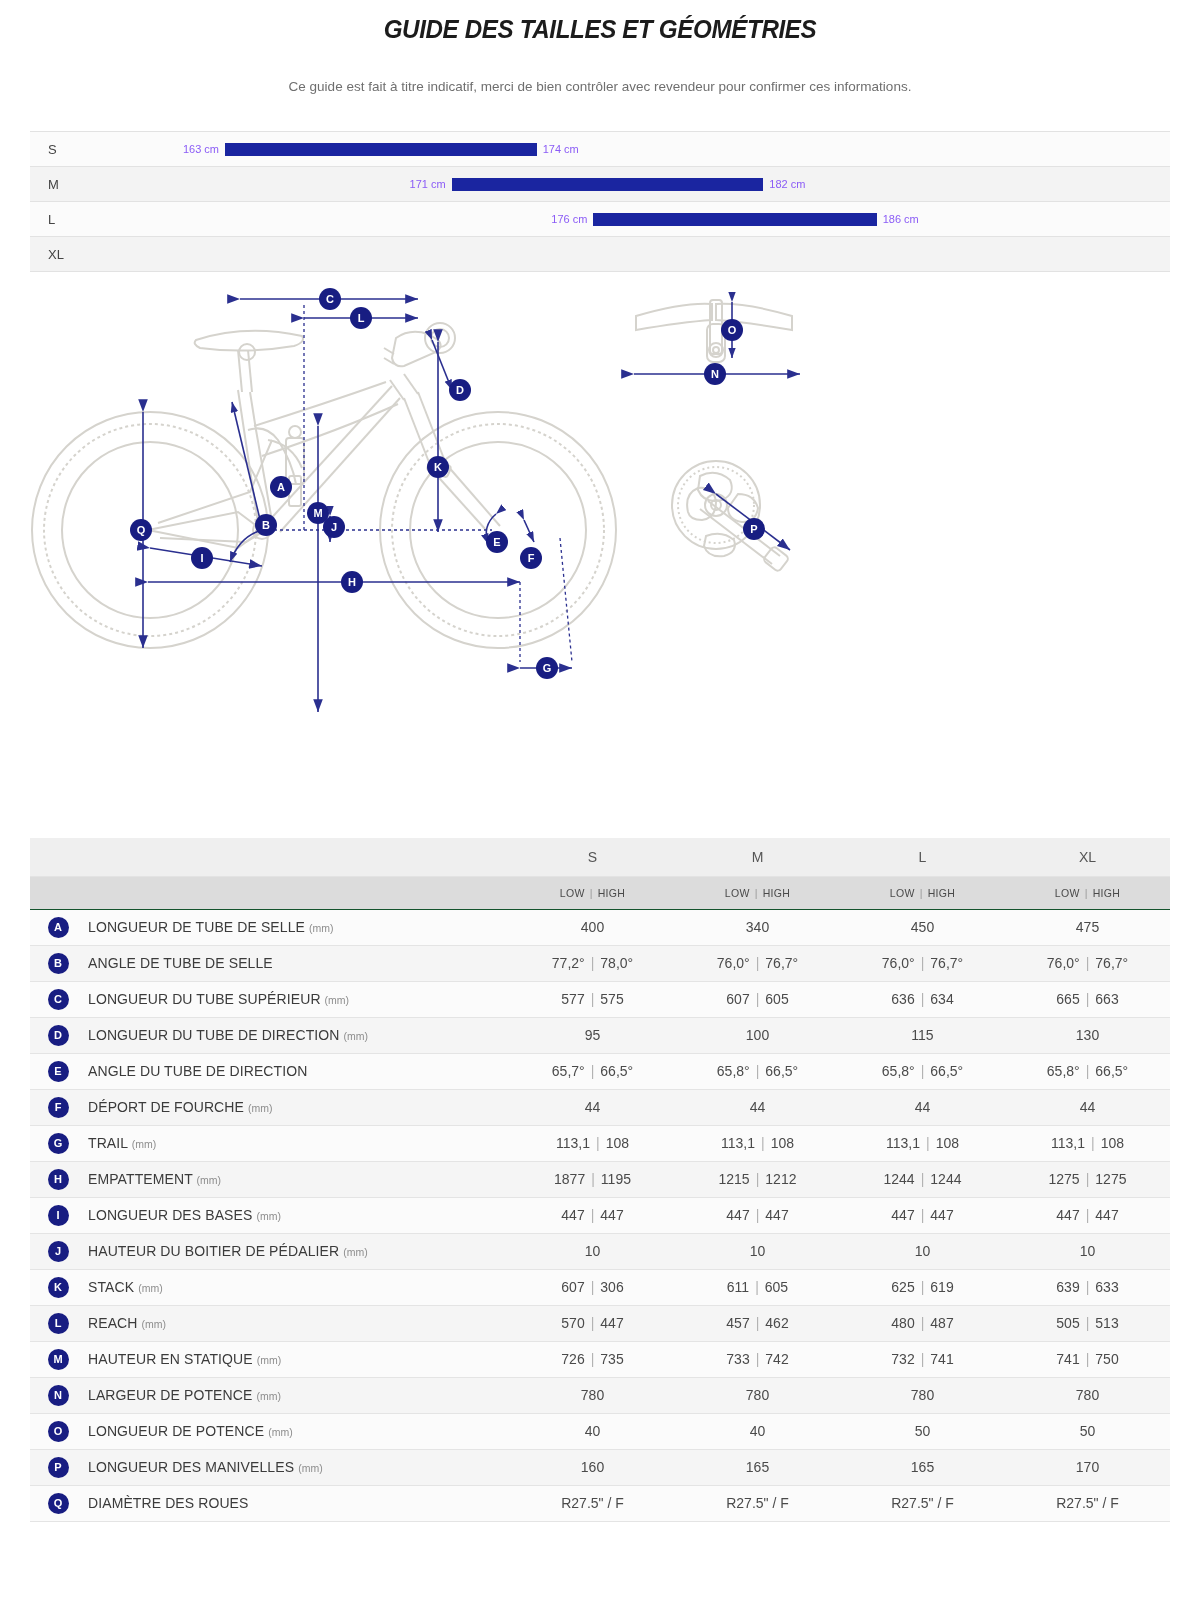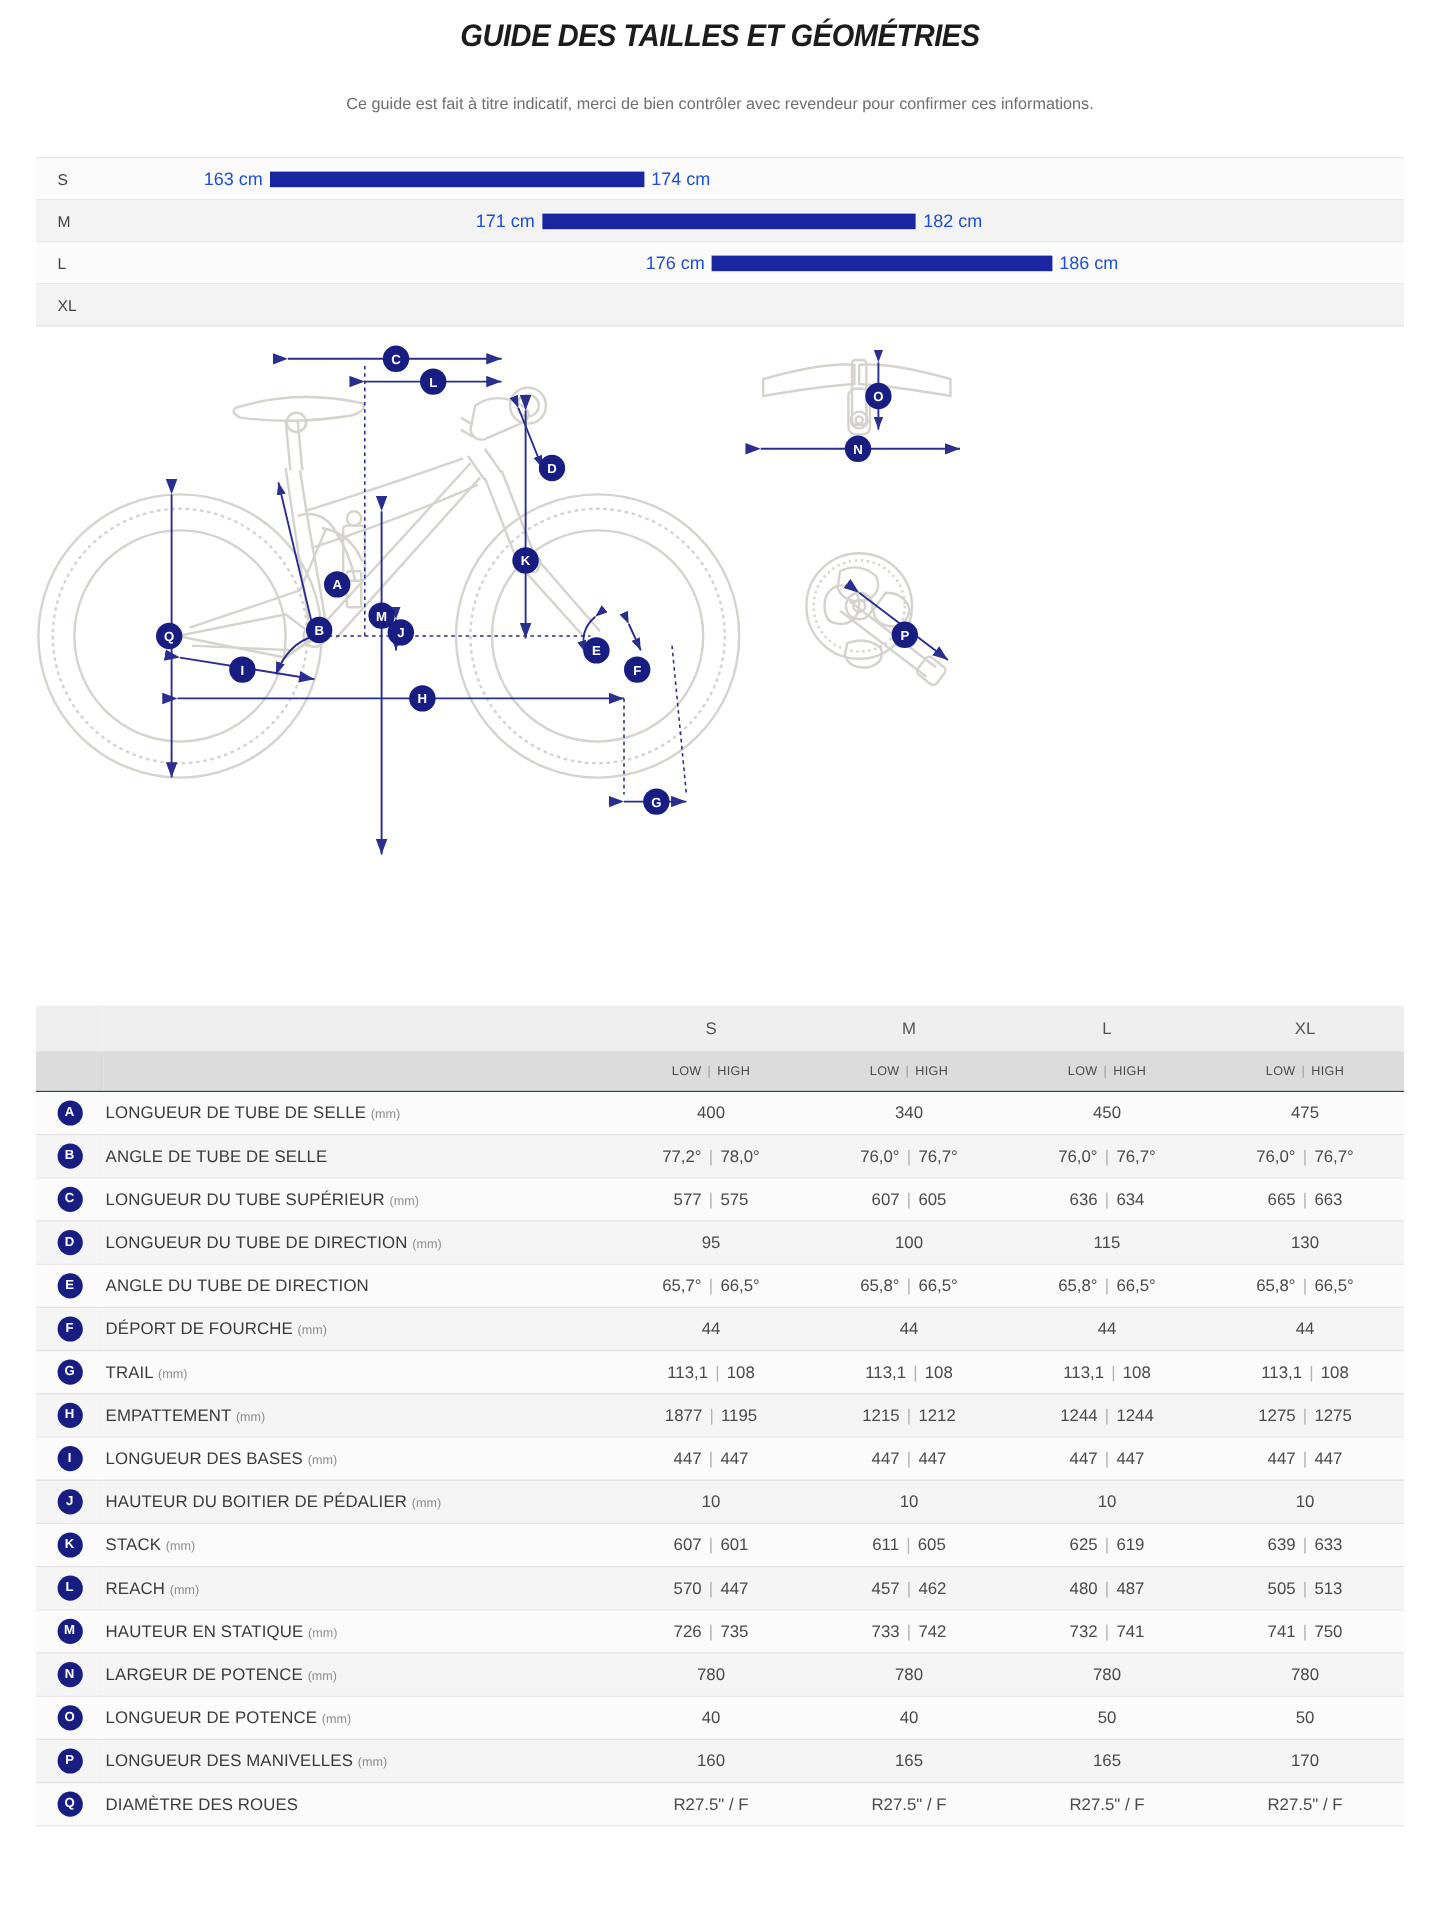--- a/index.html
+++ b/index.html
@@ -51,22 +51,22 @@
     font-size: 13px;
     color: #444;
   }
   .bar-wrap {
     position: absolute;
     left: 110px; right: 10px; top: 0; bottom: 0;
   }
   .bar-min, .bar-max {
     position: absolute;
     top: 0; height: 35px; line-height: 35px;
-    font-size: 15px;
-    color: #1d4ed8;
+    font-size: 11px;
+    color: #8b5cf6;
     white-space: nowrap;
   }
   .bar-min { text-align: right; }
   .bar-fill {
     position: absolute;
     top: 11px; height: 13px;
     background: #1a25a0;
   }
 
   
@@ -470,21 +470,21 @@
         <td class="cell-badge"><span class="badge">J</span></td>
         <td class="cell-label"><span>HAUTEUR DU BOITIER DE PÉDALIER</span> <span class="unit">(mm)</span></td>
         <td class="cell-val"><span>10</span></td>
         <td class="cell-val"><span>10</span></td>
         <td class="cell-val"><span>10</span></td>
         <td class="cell-val"><span>10</span></td>
       </tr>
       <tr class="odd">
         <td class="cell-badge"><span class="badge">K</span></td>
         <td class="cell-label"><span>STACK</span> <span class="unit">(mm)</span></td>
-        <td class="cell-val"><span>607</span><span class="val-sep">|</span><span>601</span></td>
+        <td class="cell-val"><span>607</span><span class="val-sep">|</span><span>306</span></td>
         <td class="cell-val"><span>611</span><span class="val-sep">|</span><span>605</span></td>
         <td class="cell-val"><span>625</span><span class="val-sep">|</span><span>619</span></td>
         <td class="cell-val"><span>639</span><span class="val-sep">|</span><span>633</span></td>
       </tr>
       <tr class="even">
         <td class="cell-badge"><span class="badge">L</span></td>
         <td class="cell-label"><span>REACH</span> <span class="unit">(mm)</span></td>
         <td class="cell-val"><span>570</span><span class="val-sep">|</span><span>447</span></td>
         <td class="cell-val"><span>457</span><span class="val-sep">|</span><span>462</span></td>
         <td class="cell-val"><span>480</span><span class="val-sep">|</span><span>487</span></td>

